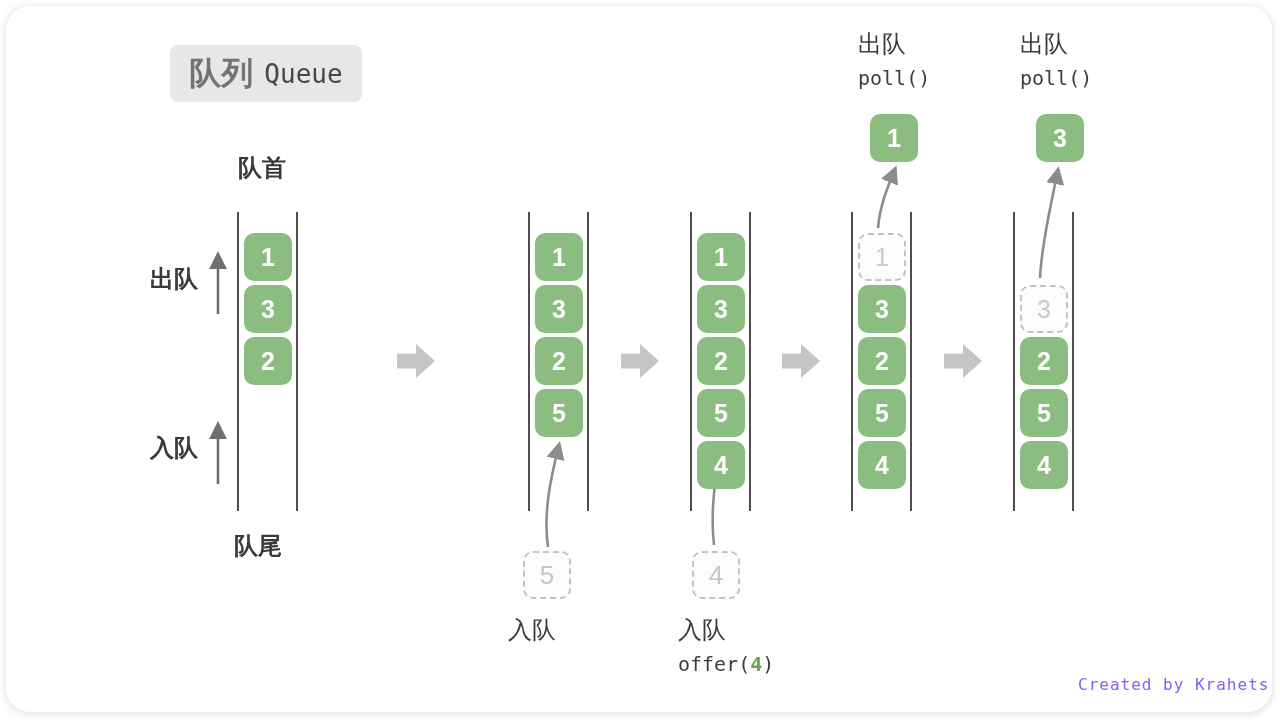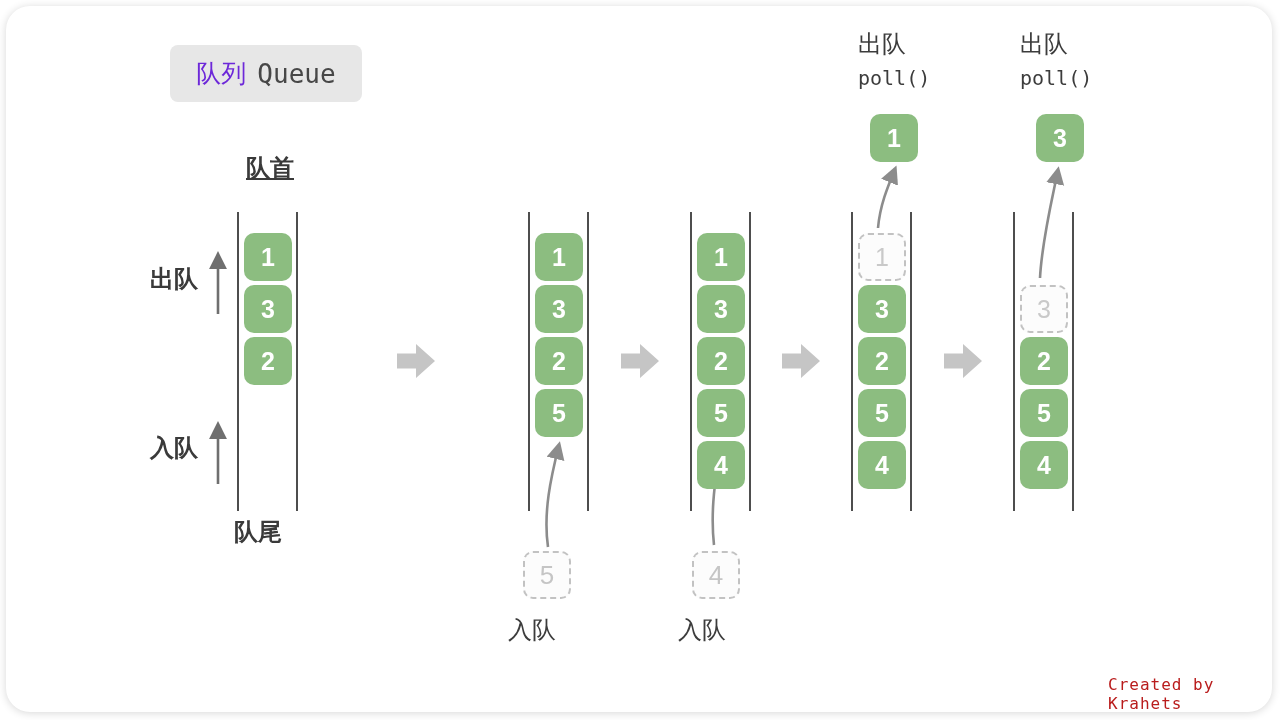--- a/index.html
+++ b/index.html
@@ -15,27 +15,27 @@
     box-shadow:0 1px 9px rgba(0,0,0,0.16);
   }
   .mono{font-family:"DejaVu Sans Mono","Liberation Mono",monospace;}
 
   
   .title-box{
     position:absolute;left:170px;top:45px;width:192px;height:57px;
     background:#e7e7e7;border-radius:8px;
     display:flex;align-items:center;justify-content:center;gap:11px;
   }
-  .title-zh{font-size:25px;font-weight:normal;color:#6d28d9;}
+  .title-zh{font-size:32px;font-weight:bold;color:#737373;}
   .title-en{font-size:26px;color:#474747;}
 
   
   .side-label{position:absolute;font-size:24px;font-weight:bold;color:#3a3a3a;}
-  #lbl-front{left:246px;top:152px;text-decoration:underline;}
-  #lbl-rear{left:234px;top:516px;}
+  #lbl-front{left:238px;top:152px;}
+  #lbl-rear{left:234px;top:530px;}
   #lbl-dequeue{left:150px;top:263px;}
   #lbl-enqueue{left:150px;top:432px;}
   .side-arrow{position:absolute;width:24px;height:72px;}
   #arrow-dequeue{left:206px;top:246px;}
   #arrow-enqueue{left:206px;top:416px;}
 
   
   .queue-col{position:absolute;top:212px;width:61px;height:299px;}
   .vline{position:absolute;top:0;width:2px;height:100%;background:#4e4e4e;}
   .vline.left{left:0;}
@@ -79,21 +79,21 @@
 
   
   .curve-arrow{position:absolute;overflow:visible;}
   #in-arrow-1{left:535px;top:437px;width:40px;height:115px;}
   #in-arrow-2{left:700px;top:437px;width:40px;height:113px;}
   #out-arrow-1{left:870px;top:160px;width:36px;height:73px;}
   #out-arrow-2{left:1032px;top:160px;width:36px;height:125px;}
 
   .watermark{
     position:absolute;left:1078px;top:675px;
-    font-size:16px;letter-spacing:1px;color:#b91c1c;margin-left:30px;
+    font-size:16px;letter-spacing:1px;color:#8b5cf6;
   }
 </style>
 </head>
 <body>
 
 <div class="card"></div>
 
 <div id="diagram">
 
   <div class="title-box">
@@ -130,20 +130,21 @@
   <div class="op-block" id="poll-header-2">
     <div class="op-label">出队</div>
     <div class="op-code mono">poll()</div>
   </div>
 
   <div class="op-block" id="offer-caption-1">
     <div class="op-label">入队</div>
   </div>
   <div class="op-block" id="offer-caption-2">
     <div class="op-label">入队</div>
+    <div class="op-code mono"><span>offer(</span><span class="arg">4</span><span>)</span></div>
   </div>
 
   <svg class="block-arrow" id="block-arrow-1" viewBox="0 0 38 34">
       <polygon points="0,9.5 19,9.5 19,0 38,17 19,34 19,24.5 0,24.5" fill="#c5c5c5"></polygon>
     </svg>
   <svg class="block-arrow" id="block-arrow-2" viewBox="0 0 38 34">
       <polygon points="0,9.5 19,9.5 19,0 38,17 19,34 19,24.5 0,24.5" fill="#c5c5c5"></polygon>
     </svg>
   <svg class="block-arrow" id="block-arrow-3" viewBox="0 0 38 34">
       <polygon points="0,9.5 19,9.5 19,0 38,17 19,34 19,24.5 0,24.5" fill="#c5c5c5"></polygon>

